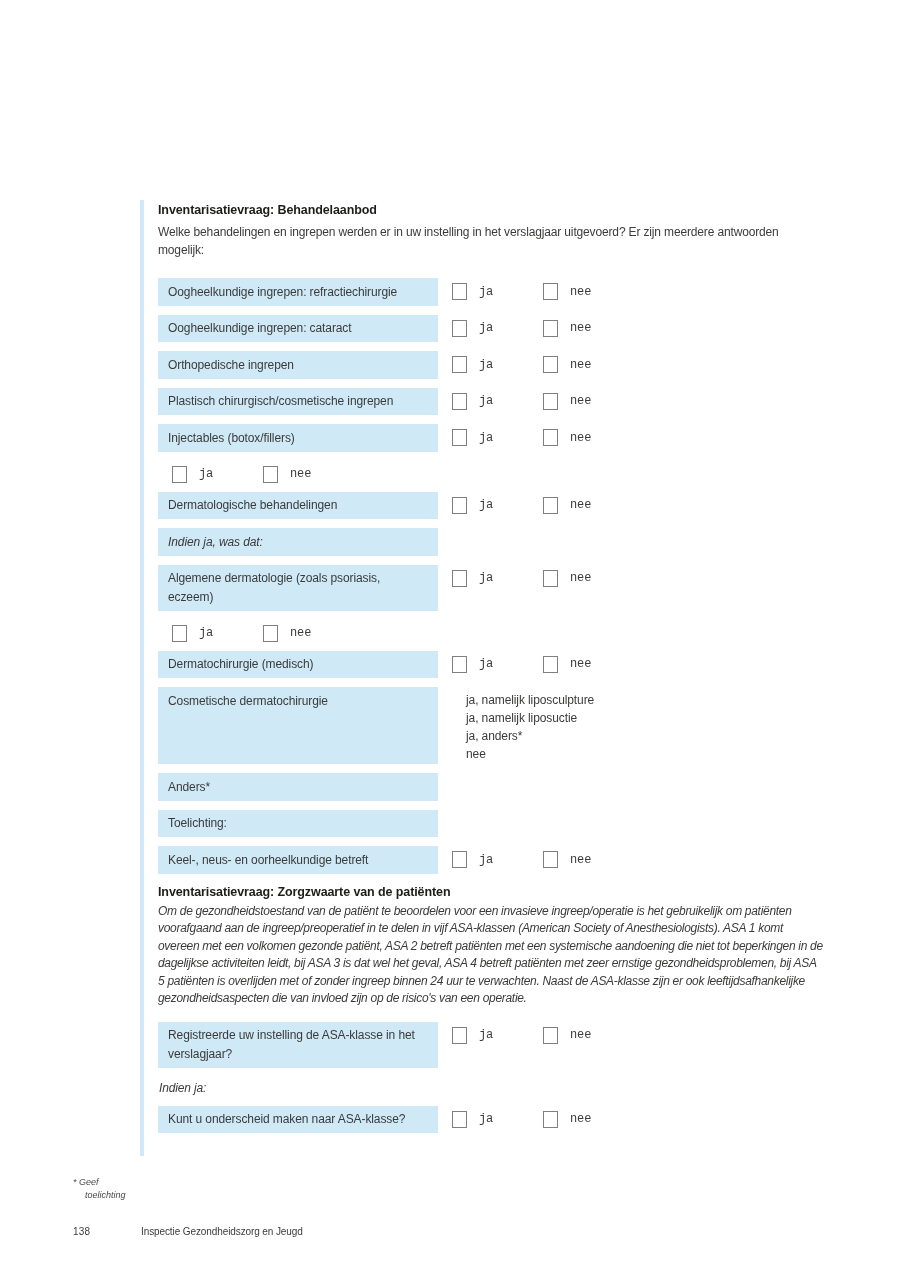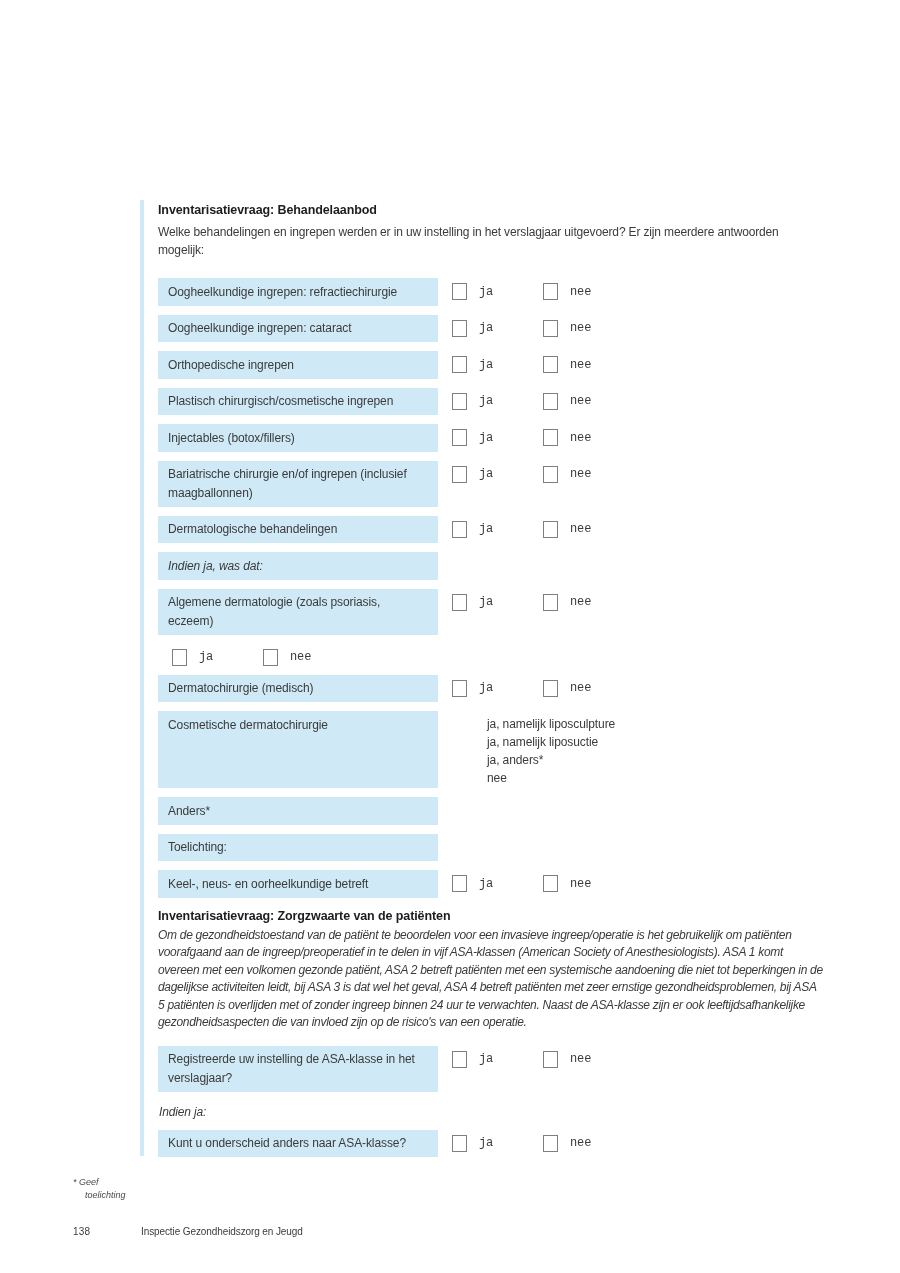--- a/index.html
+++ b/index.html
@@ -44,21 +44,21 @@
   .row-label.italic{font-style:italic;}
   .row-label.tall{min-height:77px;}
   .answers{display:flex;margin-left:14px;padding-top:5px;}
   .answer{display:flex;align-items:center;width:91px;}
   .checkbox{
     width:13px;height:15px;border:1px solid var(--cb-border);
     background:#fff;display:inline-block;margin-right:12px;flex:none;
   }
   .answer-label{font-size:12px;letter-spacing:-0.1px;font-family:Liberation Mono, monospace;}
   .options{
-    margin-left:49px;padding-top:4px;font-size:12px;
+    margin-left:28px;padding-top:4px;font-size:12px;
     line-height:18px;letter-spacing:-0.1px;
   }
   .plain-line{
     font-size:12px;font-style:italic;letter-spacing:-0.15px;
     margin:12px 0 10px 1px;line-height:16px;
   }
   .footnote{
     position:absolute;left:73px;top:1176px;font-size:9px;
     font-style:italic;color:#4a4a49;line-height:13px;
   }
@@ -140,21 +140,20 @@
             <span class="checkbox"></span>
             <span class="answer-label">ja</span>
           </div>
           <div class="answer">
             <span class="checkbox"></span>
             <span class="answer-label">nee</span>
           </div>
         </div>
       </div>
       <div class="row">
-        <div class="row-label">Bariatrische chirurgie en/of ingrepen (inclusief maagballonnen)</div>
         <div class="answers">
           <div class="answer">
             <span class="checkbox"></span>
             <span class="answer-label">ja</span>
           </div>
           <div class="answer">
             <span class="checkbox"></span>
             <span class="answer-label">nee</span>
           </div>
         </div>
@@ -255,21 +254,21 @@
             <span class="answer-label">ja</span>
           </div>
           <div class="answer">
             <span class="checkbox"></span>
             <span class="answer-label">nee</span>
           </div>
         </div>
       </div>
       <div class="plain-line">Indien ja:</div>
       <div class="row">
-        <div class="row-label">Kunt u onderscheid anders naar ASA-klasse?</div>
+        <div class="row-label">Kunt u onderscheid maken naar ASA-klasse?</div>
         <div class="answers">
           <div class="answer">
             <span class="checkbox"></span>
             <span class="answer-label">ja</span>
           </div>
           <div class="answer">
             <span class="checkbox"></span>
             <span class="answer-label">nee</span>
           </div>
         </div>

